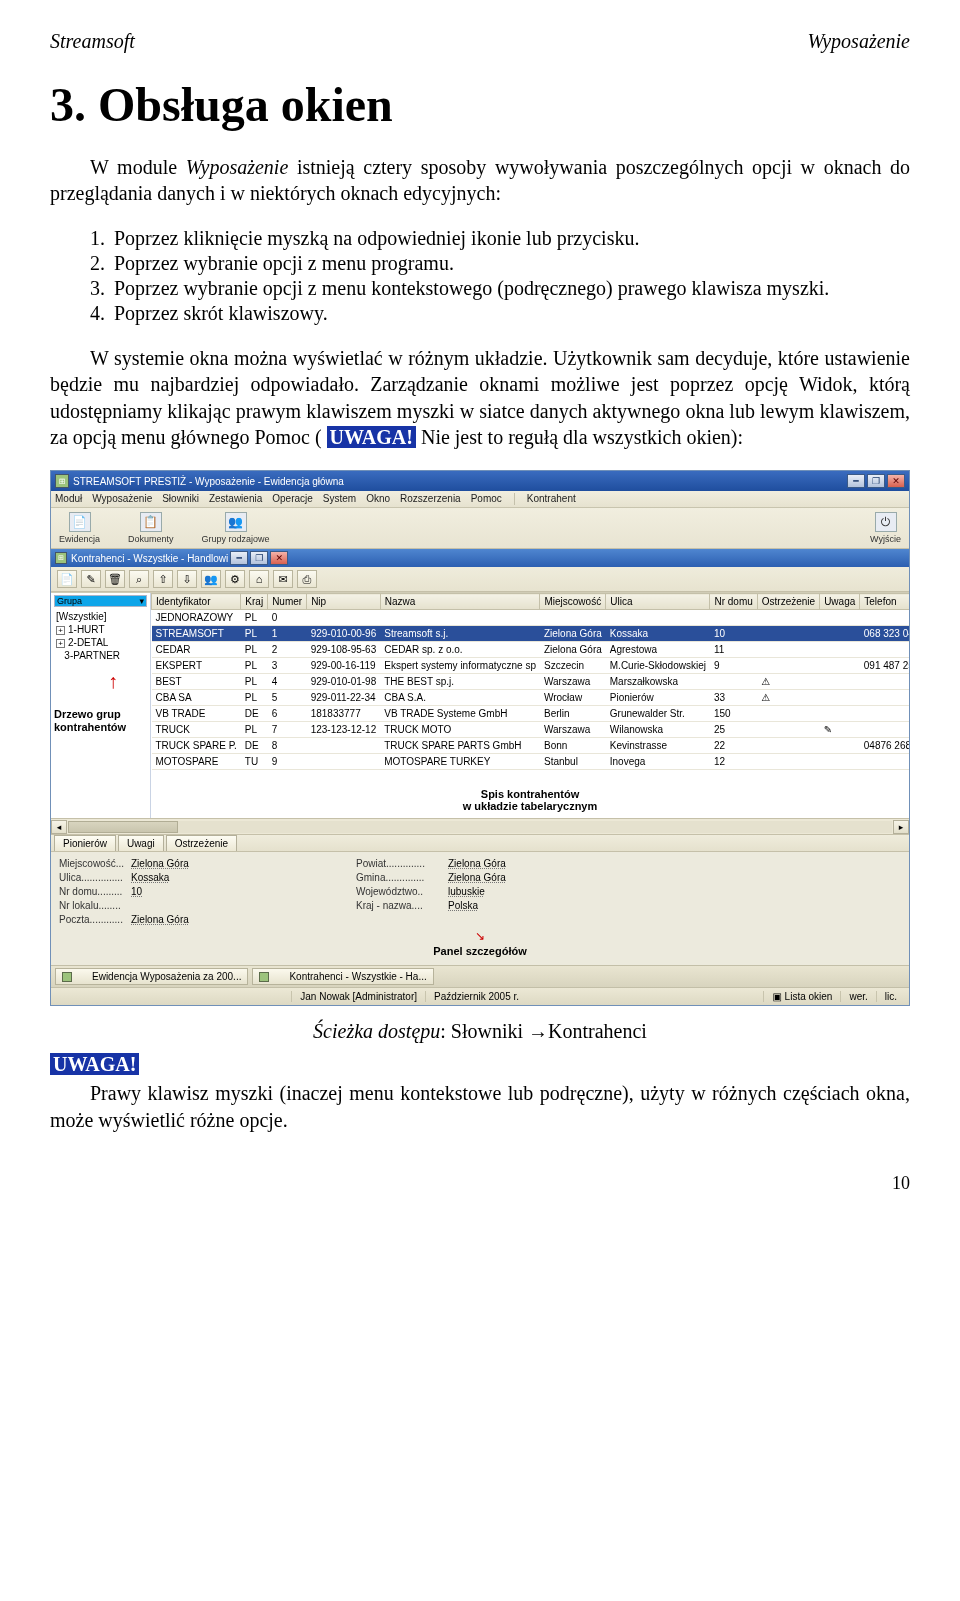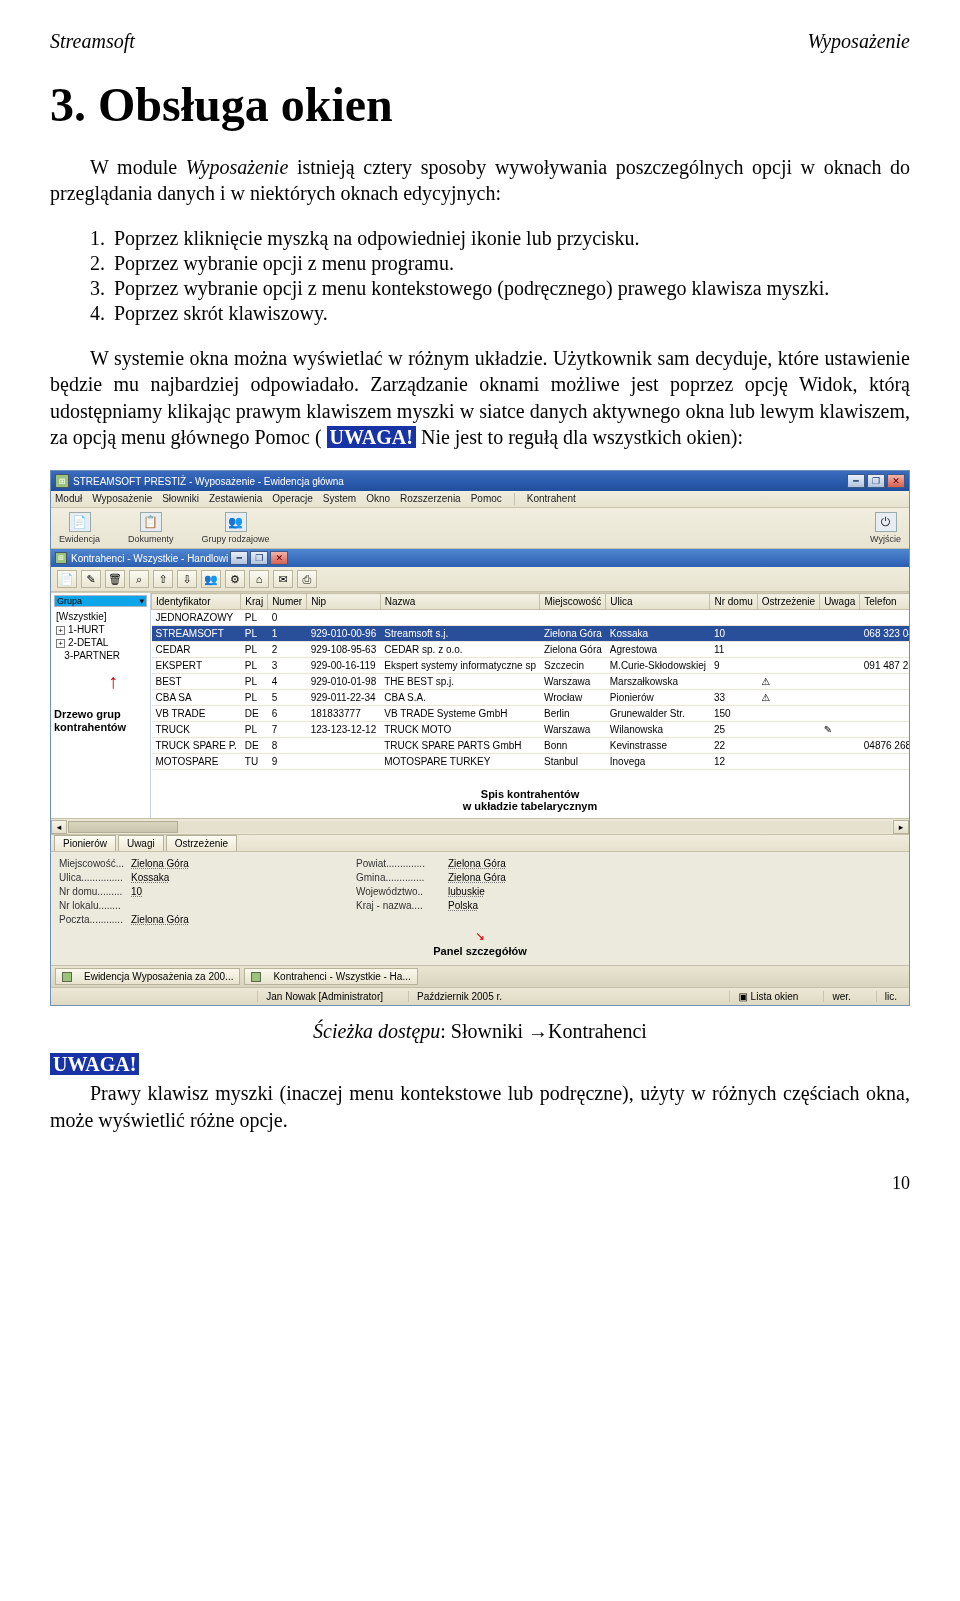--- a/index.html
+++ b/index.html
@@ -65,23 +65,23 @@
   .ss .tabbar .tab { border:1px solid #b4b09a; background:linear-gradient(#fdfcf3,#ece8d4); padding:2px 8px; font-size:10px; margin-right:2px; border-bottom:none;}
   .ss .detpanel { background:#eceadd; padding:6px 8px 2px 8px; font-size:10px; border-top:1px solid #c5c0a9; }
   .ss .detpanel .row { display:flex; margin-bottom:3px; }
   .ss .detpanel .lab { width:72px; color:#333; }
   .ss .detpanel .val { min-width:140px; color:#000; }
   .ss .detpanel .col1 { width:297px; display:flex;}
   .ss .detpanel .col2 { width:350px; display:flex;}
   .ss .redarrow2 { color:#c00; font-family:Arial; font-size:12px; text-align:center; margin-top:4px;}
   .ss .pslabel { text-align:center; font-family:Arial; font-size:11px; font-weight:bold; margin-top:2px; margin-bottom:6px;}
   .ss .taskbar { background:linear-gradient(#e9e5d1,#d8d4be); height:22px; border-top:1px solid #c3bfa8; display:flex; align-items:center; padding:0 4px; gap:4px; font-size:10px;}
-  .ss .taskbar .task { border:1px solid #b7b39b; background:linear-gradient(#fbf9ed,#e7e3cf); padding:2px 6px; display:flex; align-items:center; gap:12px;}
+  .ss .taskbar .task { border:1px solid #b7b39b; background:linear-gradient(#fbf9ed,#e7e3cf); padding:2px 6px; display:flex; align-items:center; gap:20px;}
   .ss .taskbar .task .sq { width:10px;height:10px;background:#9cc37c;border:1px solid #5b6b4a;}
-  .ss .statusbar { background:linear-gradient(#ece8d5,#ddd9c3); height:18px; border-top:1px solid #c3bfa8; display:flex; align-items:center; font-size:10px; padding:4px 4px; gap:17px;}
+  .ss .statusbar { background:linear-gradient(#ece8d5,#ddd9c3); height:18px; border-top:1px solid #c3bfa8; display:flex; align-items:center; font-size:10px; padding:4px 4px; gap:0;}
   .ss .statusbar .cell { border-left:1px solid #c8c4ad; padding:0 8px; }
   .ss .statusbar .cell:first-child{border-left:none;}
   .ss .statusbar .spacer{flex:1;}
   .ss .treelabel { font-family:Arial,sans-serif; font-size:11px; font-weight:bold; margin-top:20px; line-height:13px;}
 </style>
 </head>
 <body>
 
 <div class="hdrline">
   <span>Streamsoft</span>

